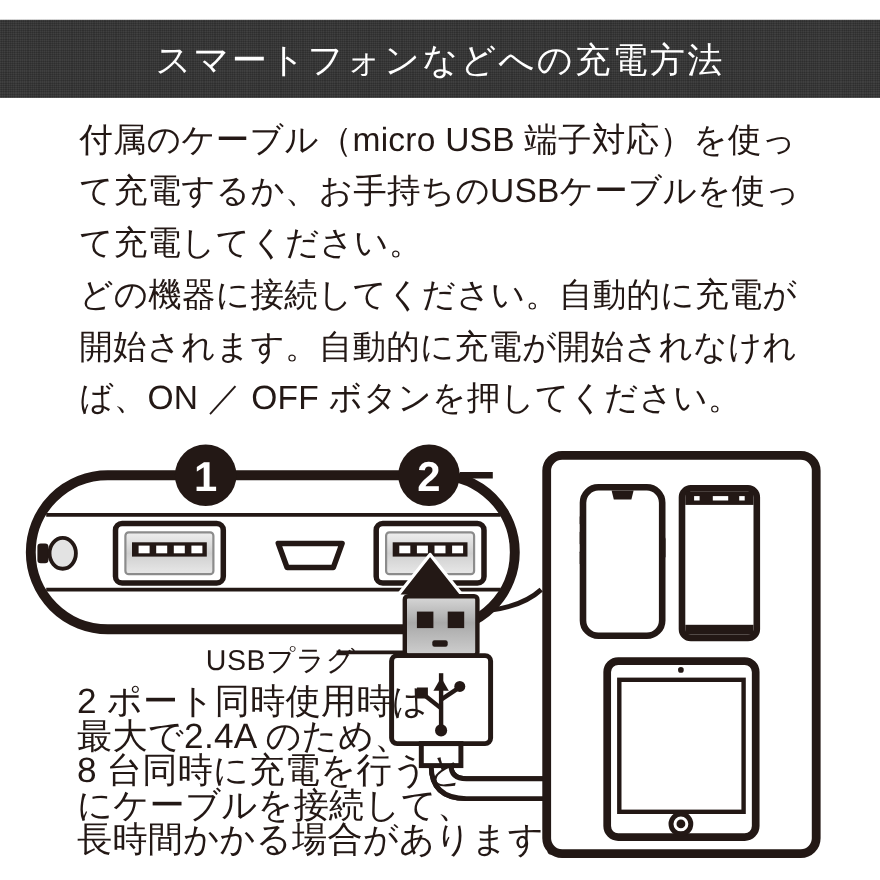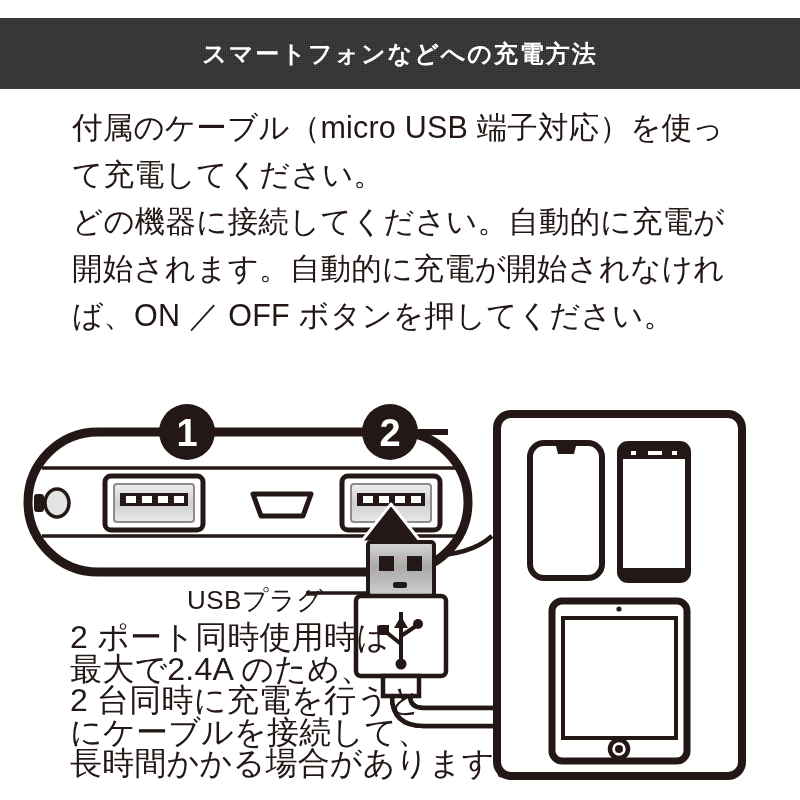--- a/index.html
+++ b/index.html
@@ -17,23 +17,23 @@
   .header-band{
     position:absolute;left:0;top:18px;width:800px;height:71px;
     background:#333333;
     background-image:
       repeating-linear-gradient(0deg,rgba(255,255,255,.035) 0 1px,rgba(0,0,0,.05) 1px 2px),
       repeating-linear-gradient(90deg,rgba(255,255,255,.03) 0 1px,rgba(0,0,0,.05) 1px 2px);
     display:flex;align-items:center;justify-content:center;
   }
   .header-title{
     color:#ffffff;
-    font-size:24px;
+    font-size:32px;
     letter-spacing:2px;
-    font-weight:700;
+    font-weight:400;
     white-space:nowrap;
     line-height:1;
   }
 
   
   .body-copy{
     position:absolute;left:72px;top:104px;width:668px;
   }
   .copy-line{
     font-size:30.5px;
@@ -77,20 +77,21 @@
 <body>
 
 <div id="page">
 
   <div class="header-band">
     <div class="header-title">スマートフォンなどへの充電方法</div>
   </div>
 
   <div class="body-copy">
     <div class="copy-line">付属のケーブル（micro USB 端子対応）を使っ</div>
+    <div class="copy-line">て充電するか、お手持ちのUSBケーブルを使っ</div>
     <div class="copy-line">て充電してください。</div>
     <div class="copy-line">どの機器に接続してください。自動的に充電が</div>
     <div class="copy-line">開始されます。自動的に充電が開始されなけれ</div>
     <div class="copy-line">ば、ON ／ OFF ボタンを押してください。</div>
   </div>
 
   <div class="illus">
     <svg width="800" height="404" viewBox="0 0 800 404" xmlns="http://www.w3.org/2000/svg">
       <defs>
         <linearGradient id="metalgrad" x1="0" y1="0" x2="0" y2="1">
@@ -229,18 +230,18 @@
         </g>
       </g>
     </svg>
   </div>
 
   <div class="usb-plug-label">USBプラグ</div>
 
   <div class="note-block">
     <div class="note-line">2 ポート同時使用時は</div>
     <div class="note-line">最大で2.4A のため、</div>
-    <div class="note-line">2 台同時に充電を行うと</div>
+    <div class="note-line">8 台同時に充電を行うと</div>
     <div class="note-line">にケーブルを接続して、</div>
     <div class="note-line">長時間かかる場合があります。</div>
   </div>
 
 </div>
 
 </body></html>

